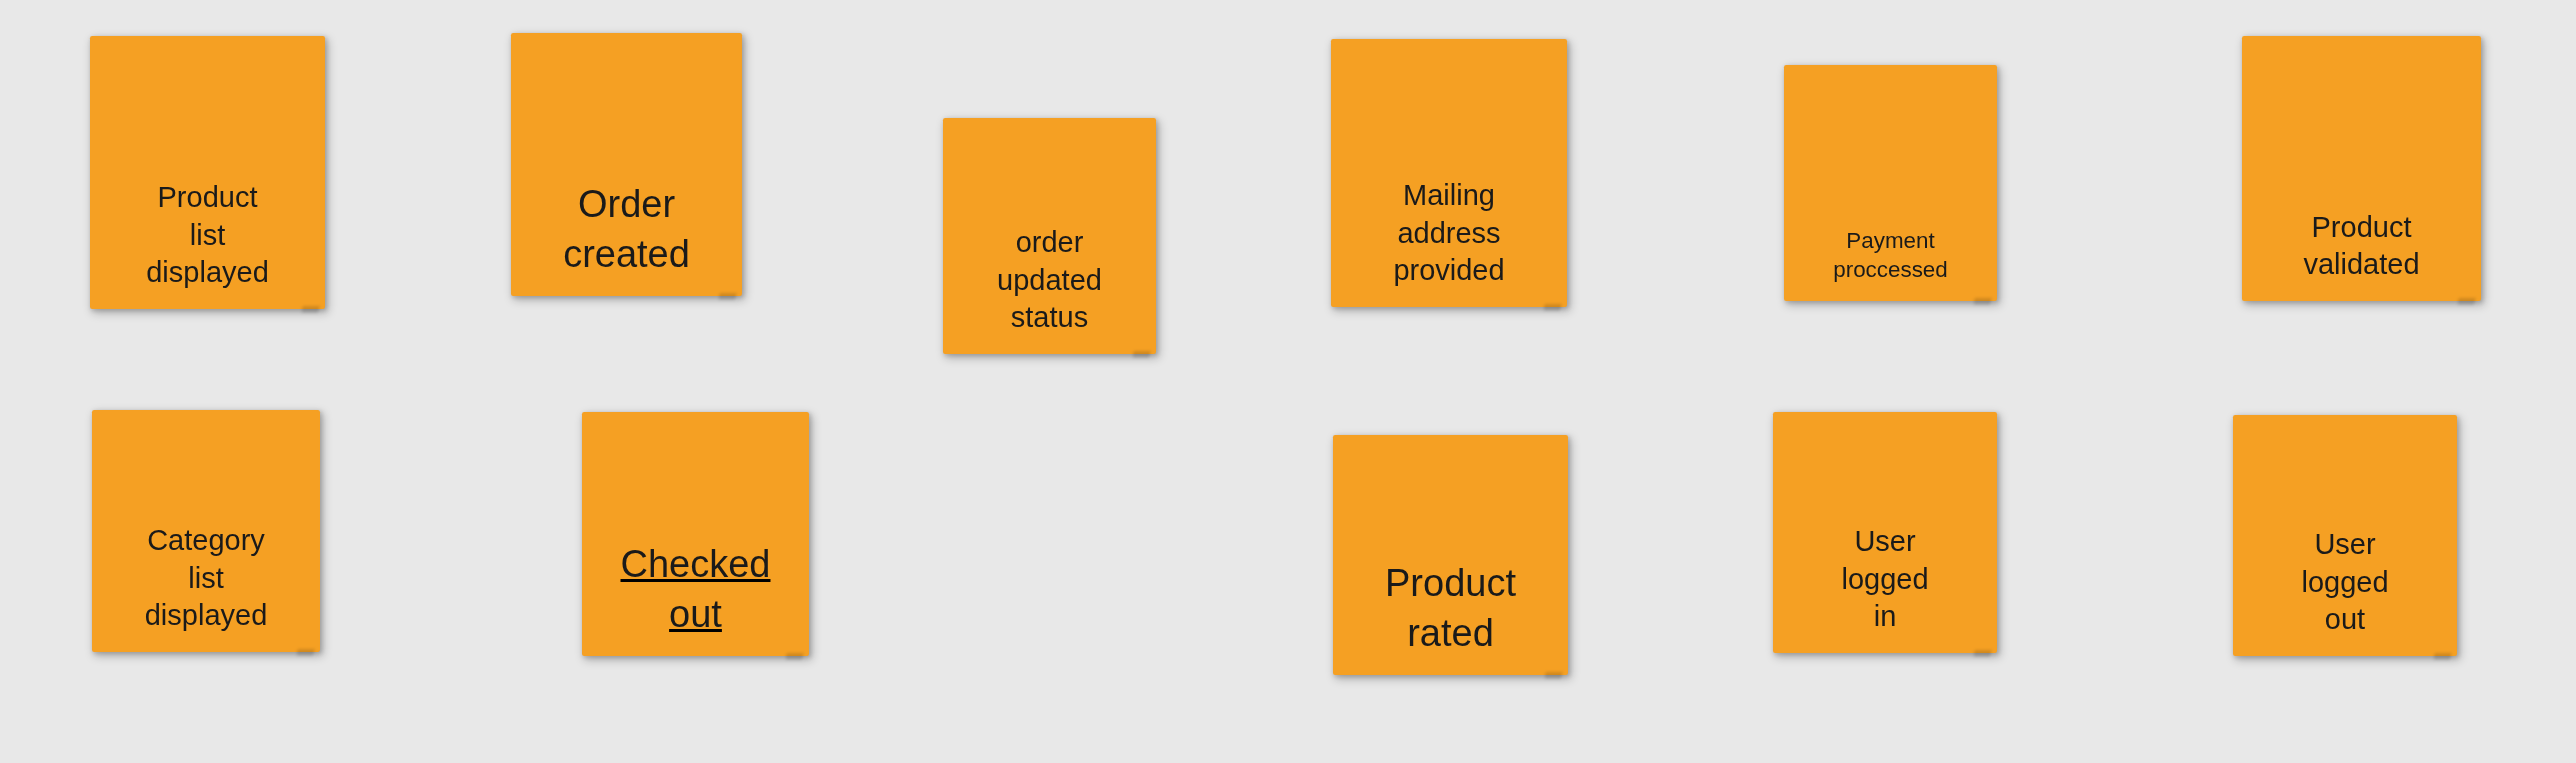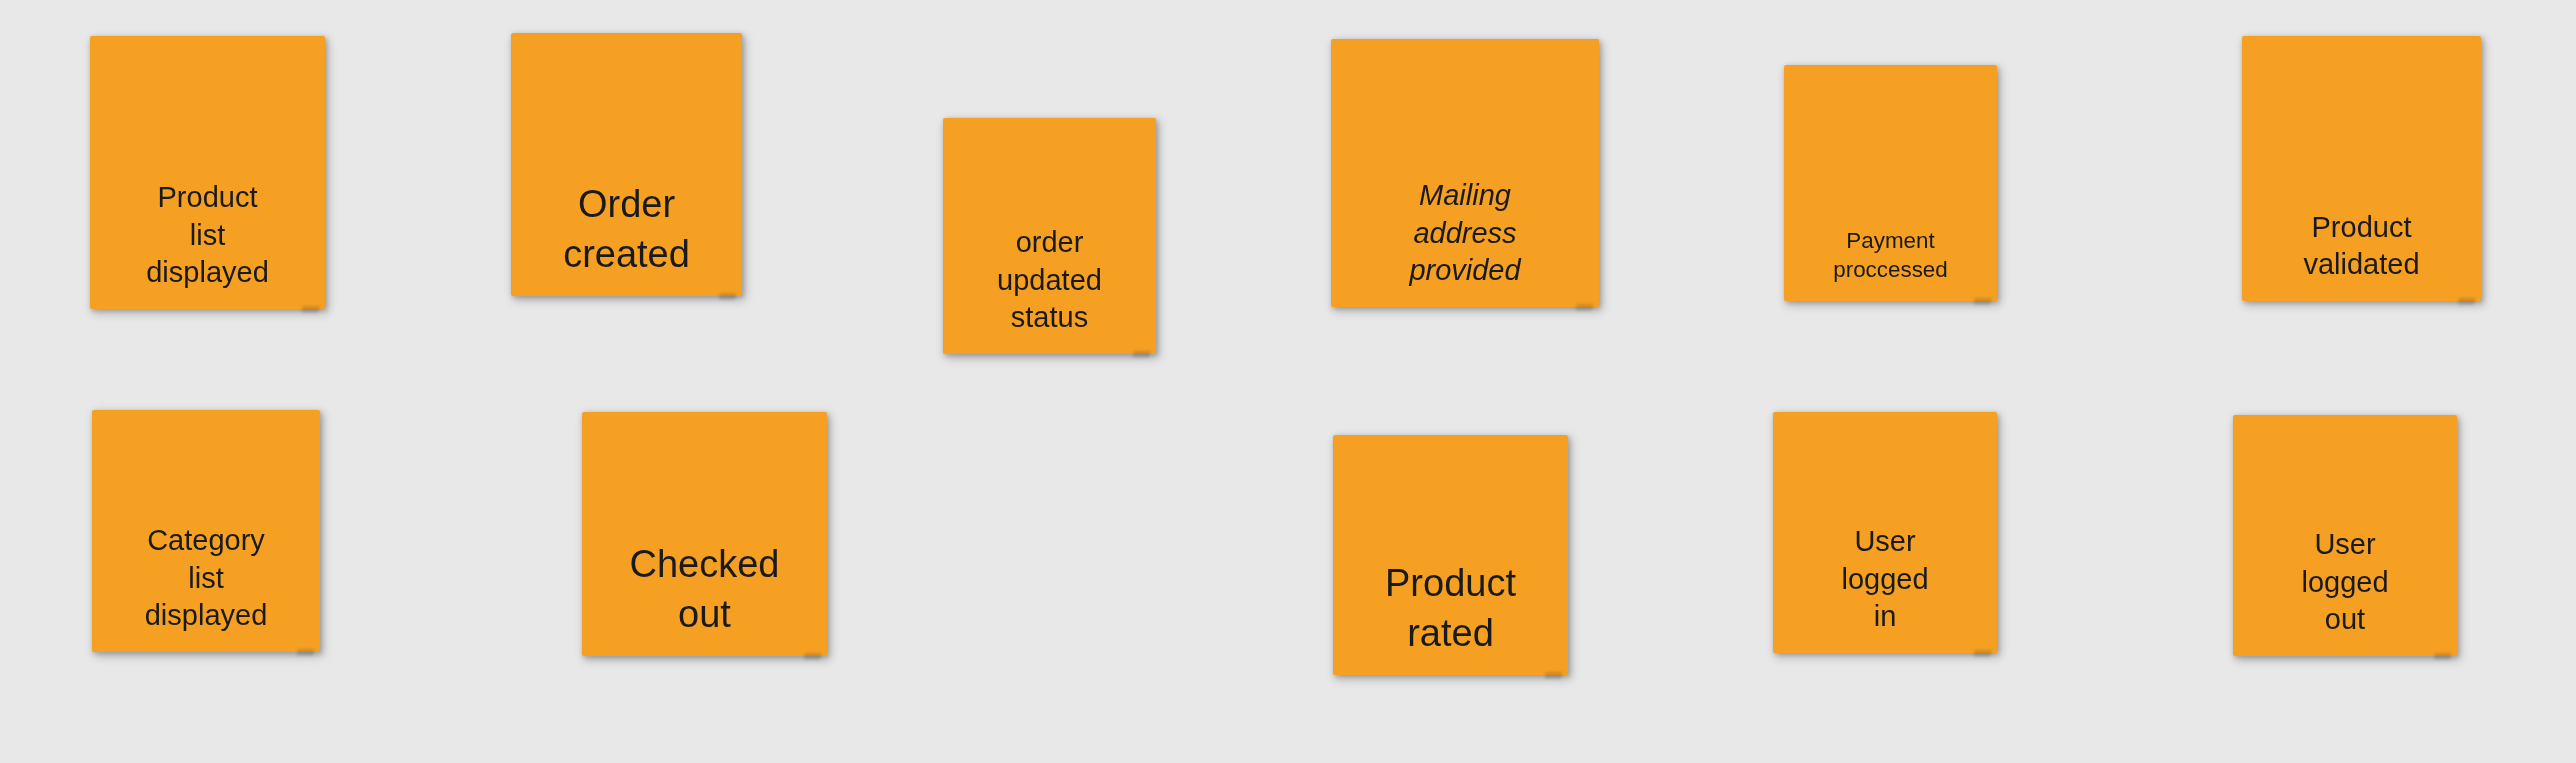--- a/index.html
+++ b/index.html
@@ -72,23 +72,22 @@
     .note-order-updated {
       left: 943px;
       top: 118px;
       width: 213px;
       height: 236px;
     }
 
     .note-mailing-address {
       left: 1331px;
       top: 39px;
-      width: 268px;
+      width: 236px;
       height: 268px;
-      font-style: italic;
     }
 
     .note-payment-processed {
       left: 1784px;
       top: 36px;
       width: 213px;
       height: 236px;
       margin-top: 29px;
     }
 
@@ -103,22 +102,23 @@
     .note-category-list {
       left: 92px;
       top: 410px;
       width: 228px;
       height: 242px;
     }
 
     .note-checked-out {
       left: 582px;
       top: 412px;
-      width: 245px;
+      width: 227px;
       height: 244px;
+      text-decoration: underline;
     }
 
     .note-product-rated {
       left: 1333px;
       top: 435px;
       width: 235px;
       height: 240px;
     }
 
     .note-user-logged-in {

